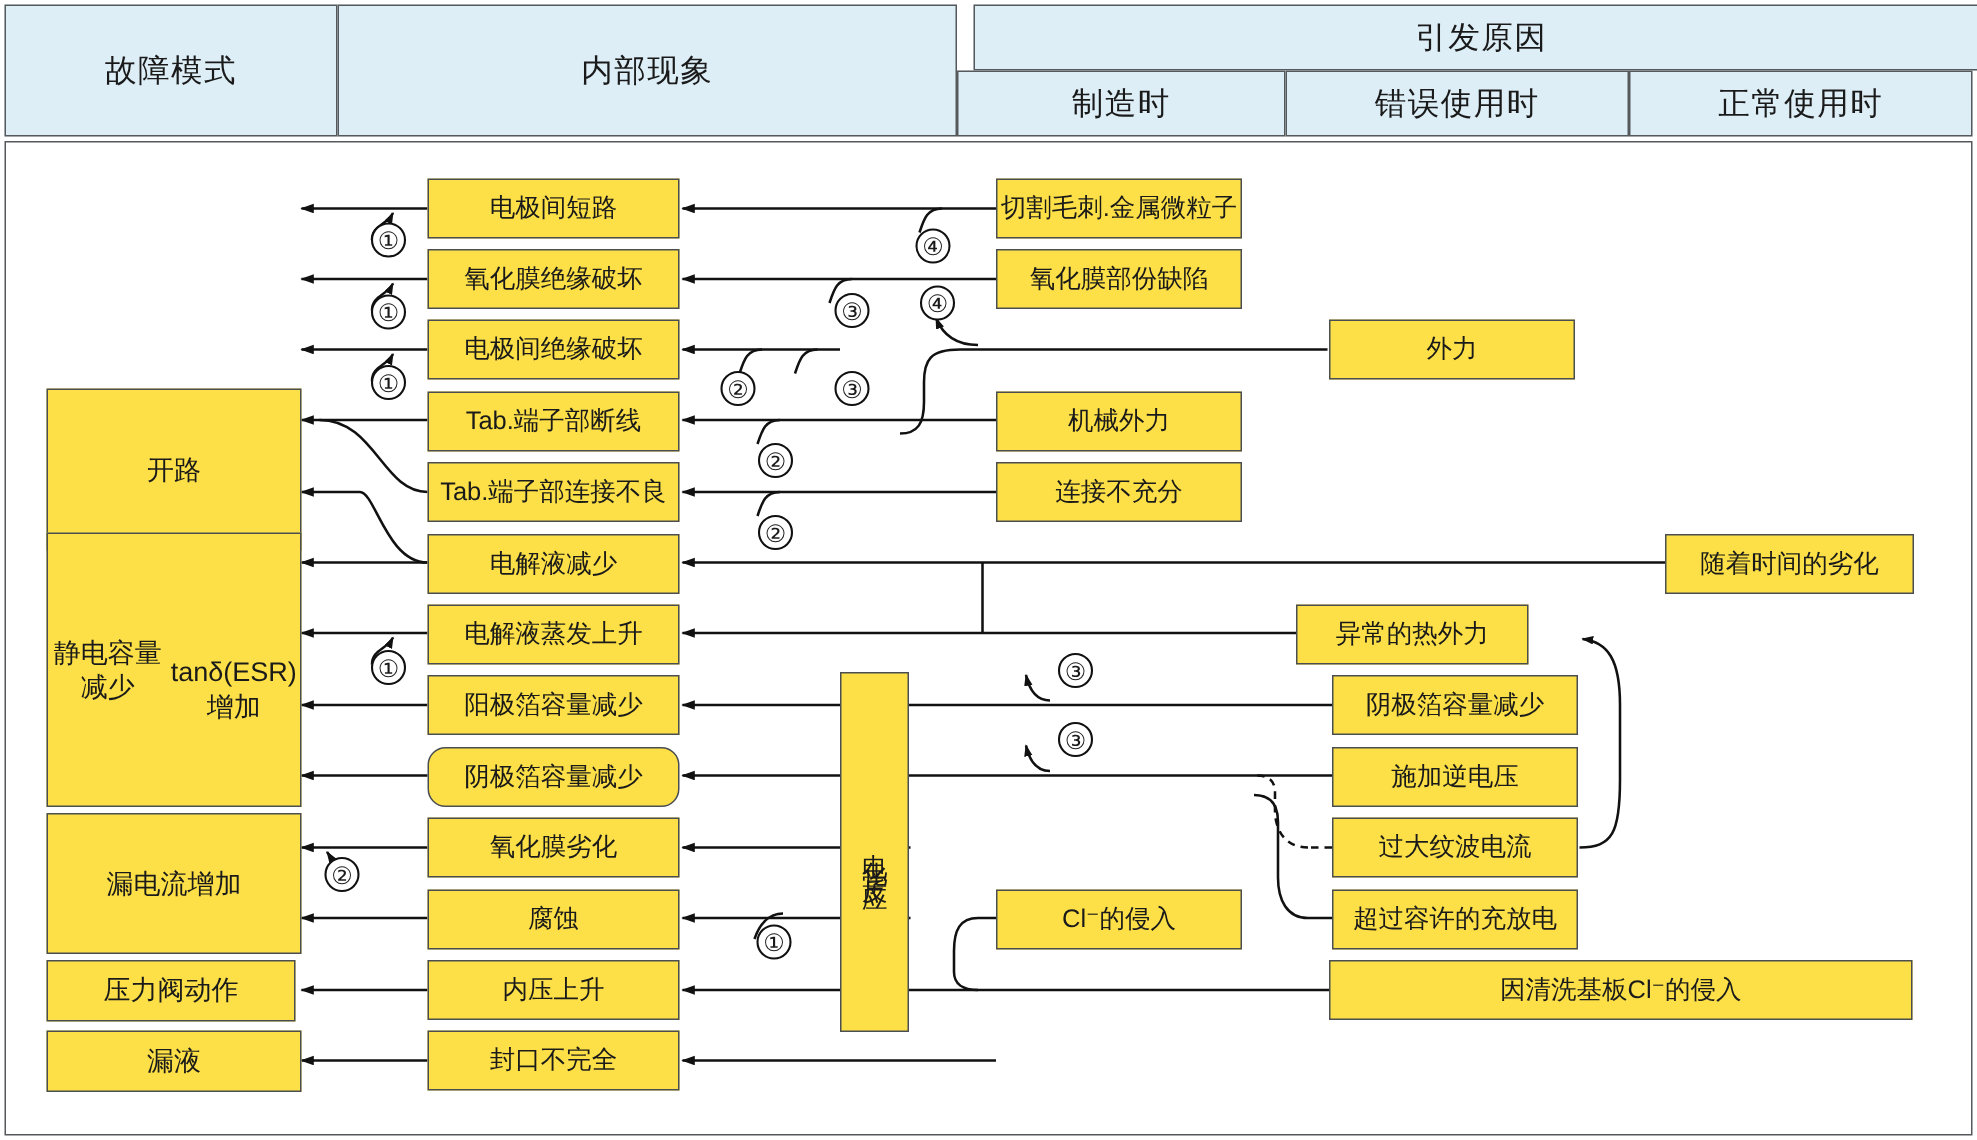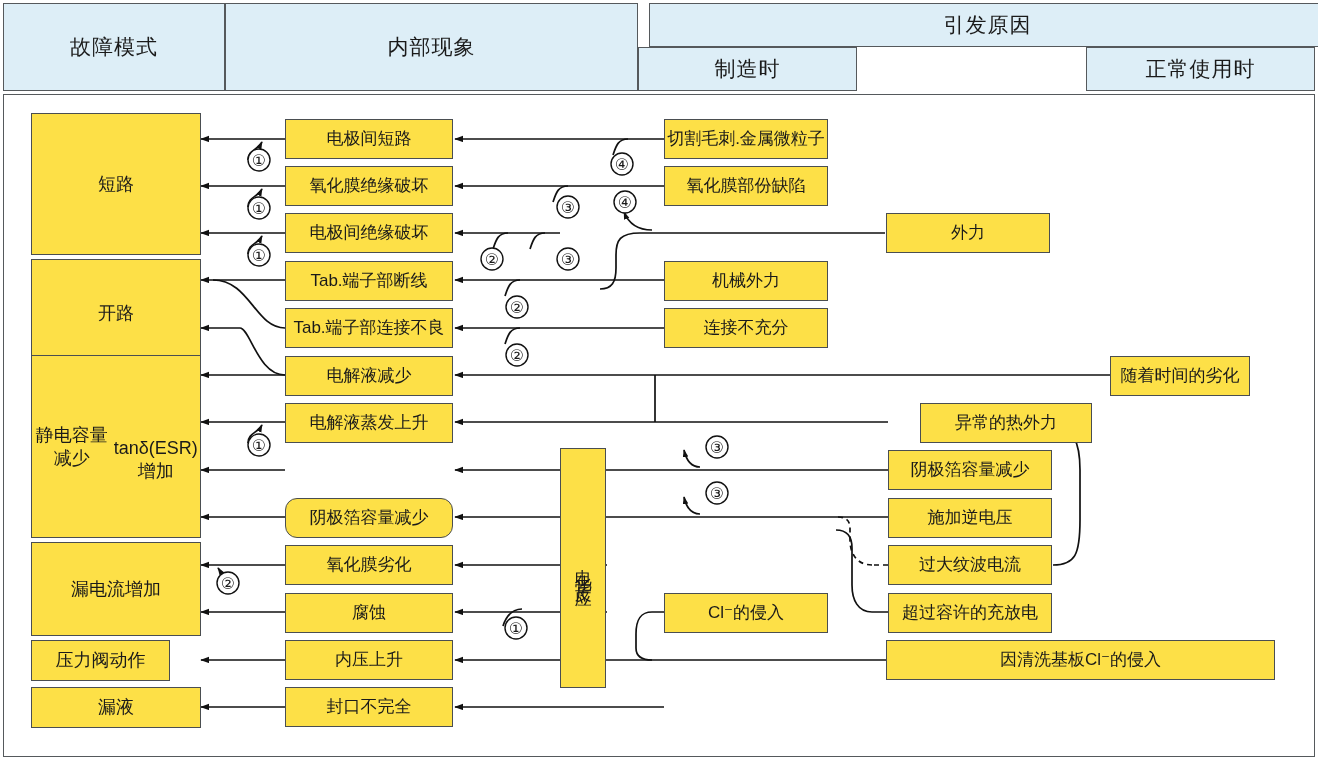--- a/index.html
+++ b/index.html
@@ -35,20 +35,23 @@
     <span>故障模式</span>
   </div>
   <div class="hdr" style="left:225px;top:3px;width:413px;height:88px;">
     <span>内部现象</span>
   </div>
   <div class="hdr" style="left:649px;top:3px;width:677px;height:44px;">
     <span>引发原因</span>
   </div>
   <div class="hdr" style="left:638px;top:47px;width:219px;height:44px;">
     <span>制造时</span>
+  </div>
+  <div class="hdr" style="left:857px;top:47px;width:229px;height:44px;">
+    <span>错误使用时</span>
   </div>
   <div class="hdr" style="left:1086px;top:47px;width:229px;height:44px;">
     <span>正常使用时</span>
   </div>
 
   <div class="body-frame"></div>
 
   <svg class="wires" viewBox="0 0 1318 760">
     <defs>
       <marker id="ah" markerWidth="9" markerHeight="9" refX="8.2" refY="3.2" orient="auto" markerUnits="userSpaceOnUse">
@@ -211,34 +214,31 @@
           <circle cx="717" cy="493" r="11" fill="#fff" stroke="#111" stroke-width="1.4"></circle>
         <text class="cnum" x="717" y="499" text-anchor="middle">③</text>
         </g>
       <g>
           <circle cx="516" cy="628" r="11" fill="#fff" stroke="#111" stroke-width="1.4"></circle>
         <text class="cnum" x="516" y="634" text-anchor="middle">①</text>
         </g>
     </g>
   </svg>
 
-  <div class="nb big" style="left:31px;top:113px;width:170px;height:142px;">
-    <span>短路</span>
-  </div>
   <div class="nb big" style="left:31px;top:259px;width:170px;height:108px;">
     <span>开路</span>
   </div>
   <div class="nb big twoline" style="left:31px;top:355px;width:170px;height:183px;">
     <span>静电容量减少</span>
     <span>tanδ(ESR)增加</span>
   </div>
   <div class="nb big" style="left:31px;top:542px;width:170px;height:94px;">
     <span>漏电流增加</span>
   </div>
-  <div class="nb big" style="left:31px;top:640px;width:139px;height:41px;">
+  <div class="nb big" style="left:31px;top:640px;width:166px;height:41px;">
     <span>压力阀动作</span>
   </div>
   <div class="nb big" style="left:31px;top:687px;width:170px;height:41px;">
     <span>漏液</span>
   </div>
 
   <div class="nb" style="left:285px;top:119px;width:168px;height:40px;">
     <span>电极间短路</span>
     </div>
   <div class="nb" style="left:285px;top:166px;width:168px;height:40px;">
@@ -252,20 +252,23 @@
     </div>
   <div class="nb" style="left:285px;top:308px;width:168px;height:40px;">
     <span>Tab.端子部连接不良</span>
     </div>
   <div class="nb" style="left:285px;top:356px;width:168px;height:40px;">
     <span>电解液减少</span>
     </div>
   <div class="nb" style="left:285px;top:403px;width:168px;height:40px;">
     <span>电解液蒸发上升</span>
     </div>
+  <div class="nb" style="left:285px;top:450px;width:168px;height:40px;">
+    <span>阳极箔容量减少</span>
+    </div>
   <div class="nb" style="left:285px;top:498px;width:168px;height:40px;border-radius:12px;">
     <span>阴极箔容量减少</span>
     </div>
   <div class="nb" style="left:285px;top:545px;width:168px;height:40px;">
     <span>氧化膜劣化</span>
     </div>
   <div class="nb" style="left:285px;top:593px;width:168px;height:40px;">
     <span>腐蚀</span>
     </div>
   <div class="nb" style="left:285px;top:640px;width:168px;height:40px;">
@@ -291,36 +294,36 @@
   <div class="nb" style="left:664px;top:308px;width:164px;height:40px;">
     <span>连接不充分</span>
     </div>
   <div class="nb" style="left:664px;top:593px;width:164px;height:40px;">
     <span>Cl⁻的侵入</span>
     </div>
 
   <div class="nb" style="left:886px;top:213px;width:164px;height:40px;">
     <span>外力</span>
     </div>
-  <div class="nb" style="left:920px;top:403px;width:172px;height:40px;">
+  <div class="nb" style="left:864px;top:403px;width:155px;height:40px;">
     <span>异常的热外力</span>
     </div>
   <div class="nb" style="left:888px;top:450px;width:164px;height:40px;">
     <span>阴极箔容量减少</span>
     </div>
   <div class="nb" style="left:888px;top:498px;width:164px;height:40px;">
     <span>施加逆电压</span>
     </div>
   <div class="nb" style="left:888px;top:545px;width:164px;height:40px;">
     <span>过大纹波电流</span>
     </div>
   <div class="nb" style="left:888px;top:593px;width:164px;height:40px;">
     <span>超过容许的充放电</span>
     </div>
   <div class="nb" style="left:886px;top:640px;width:389px;height:40px;">
     <span>因清洗基板Cl⁻的侵入</span>
     </div>
 
-  <div class="nb" style="left:1110px;top:356px;width:140px;height:40px;">
+  <div class="nb" style="left:1110px;top:356px;width:166px;height:40px;">
     <span>随着时间的劣化</span>
     </div>
 
 </div>
 
 </body></html>

